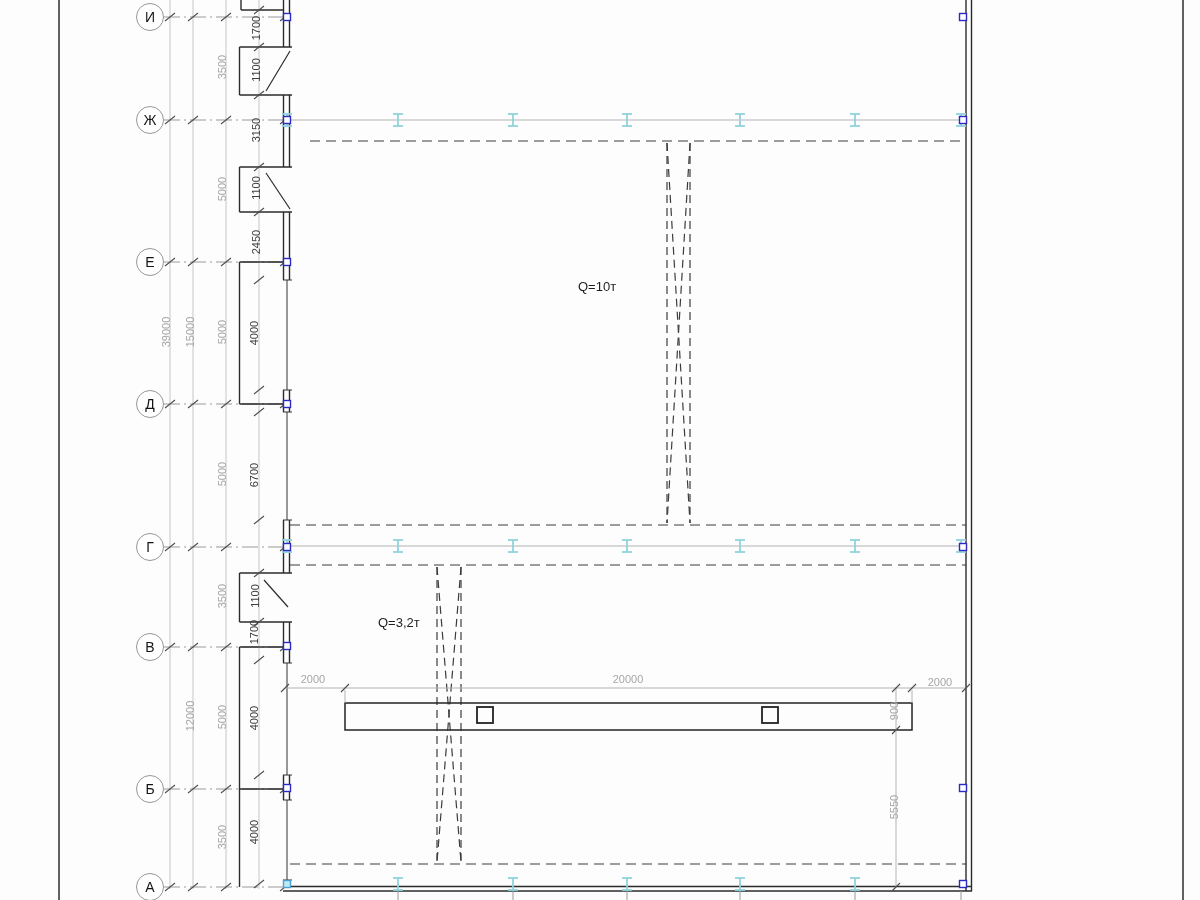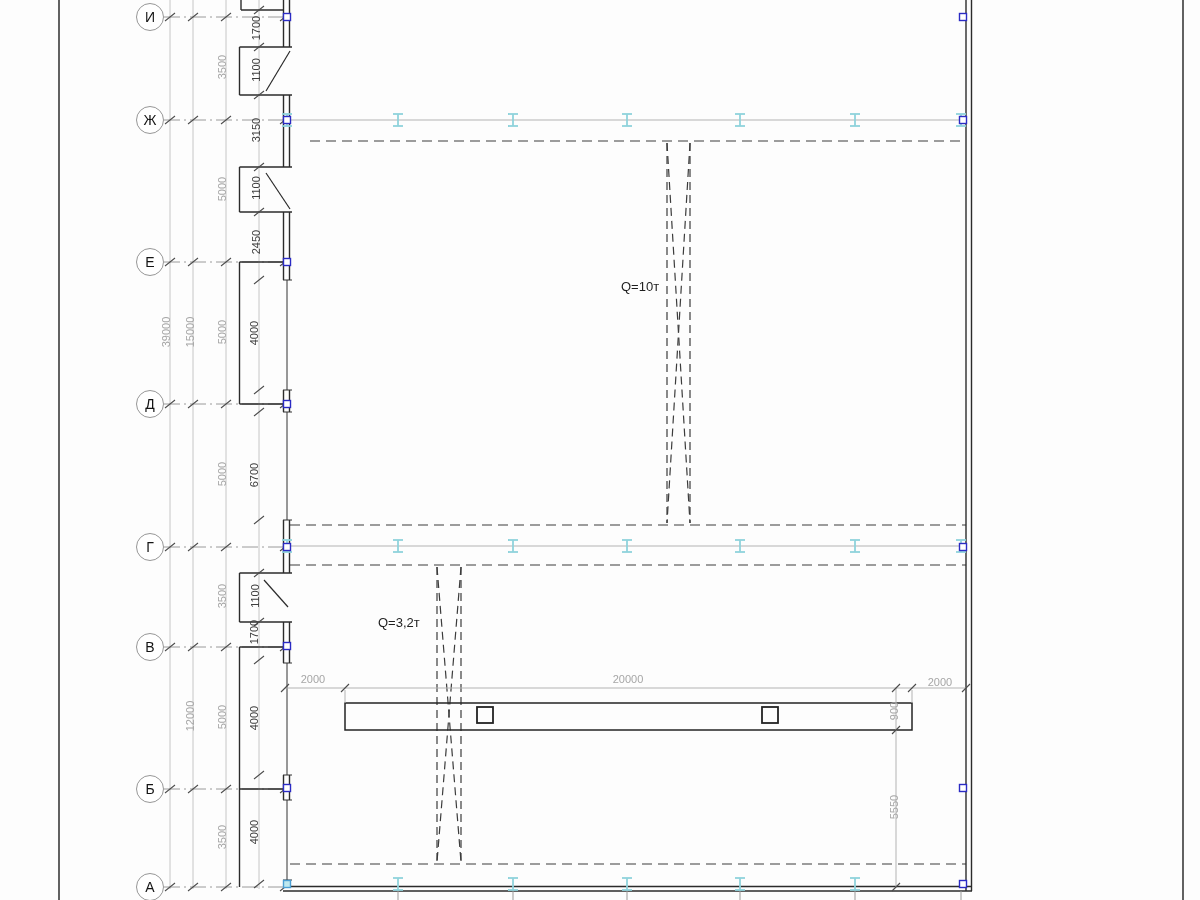--- a/index.html
+++ b/index.html
@@ -317,16 +317,16 @@
   <div class="lbl rot dark" style="left:224px;top:468px">6700</div>
   <div class="lbl rot dark" style="left:225px;top:589px">1100</div>
   <div class="lbl rot dark" style="left:224px;top:625px">1700</div>
   <div class="lbl rot dark" style="left:224px;top:711px">4000</div>
   <div class="lbl rot dark" style="left:224px;top:825px">4000</div>
 
   <div class="lbl" style="left:283px;top:672px">2000</div>
   <div class="lbl" style="left:598px;top:672px">20000</div>
   <div class="lbl" style="left:910px;top:675px">2000</div>
 
-  <div class="qlbl" style="left:621px;top:279px">Q=10т</div>
+  <div class="qlbl" style="left:578px;top:279px">Q=10т</div>
   <div class="qlbl" style="left:378px;top:615px">Q=3,2т</div>
 
 </div>
 
 </body></html>

